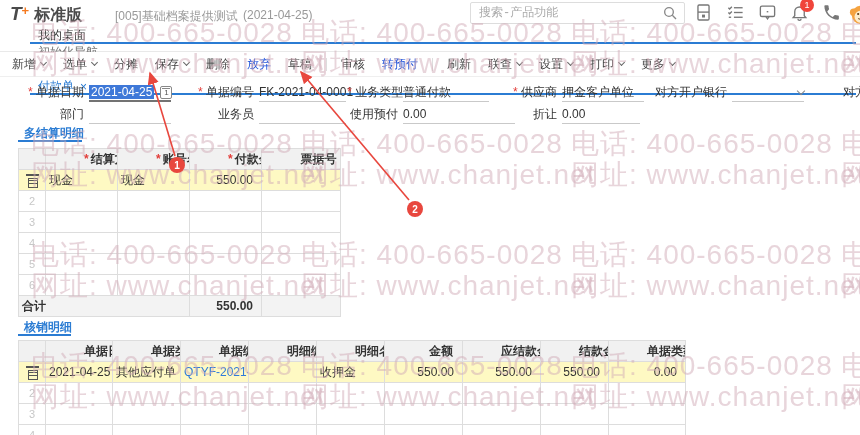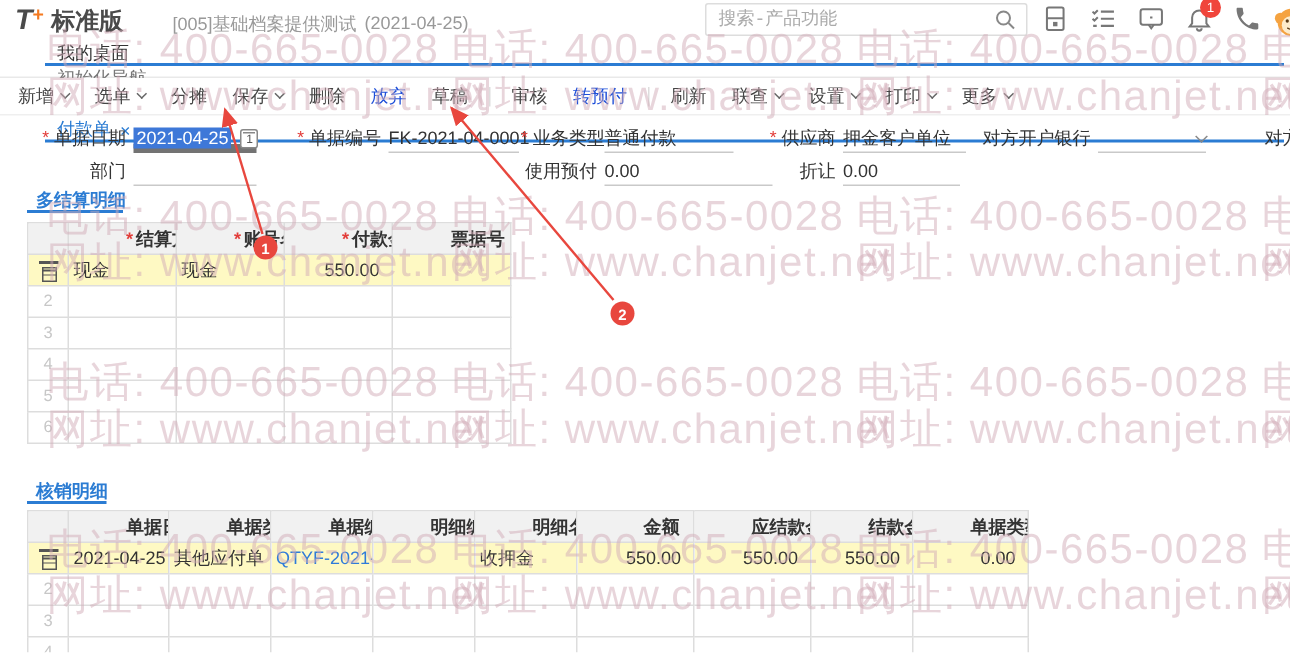--- a/index.html
+++ b/index.html
@@ -44,21 +44,21 @@
   .tbtn.disabled { color:#1d4ed8; cursor:default; }
   .caret { width:5px; height:5px; border-right:1px solid #666; border-bottom:1px solid #666;
     transform:rotate(45deg); margin:-3px 0 0 5px; display:inline-block; }
   .tdiv { width:1px; height:13px; background:#ddd; margin:0 14px 0 -3px; }
   
   .field { position:absolute; height:20px; display:flex; align-items:center; }
   .flabel { display:inline-block; text-align:right; color:#333; white-space:nowrap;font-family:Liberation Mono, monospace; }
   .req { color:#e23c39; margin-right:2px; font-style:normal; }
   .fval { display:inline-block; border-bottom:1px solid #c9c9c9; height:19px; line-height:18px;
     margin-left:5px; color:#333; white-space:nowrap; }
-  .fval.focus { border-bottom:6px solid #737373; }
+  .fval.focus { border-bottom:2px solid #737373; }
   .date-sel { background:#3e78d8; color:#fff; padding:0 2px; }
   .cal-ico { display:inline-block; width:12px; height:13px; border:1px solid #888; border-radius:2px;
     margin-left:6px; position:relative; font-size:8px; color:#555; text-align:center; line-height:12px;
     vertical-align:middle; background:#fff; }
   .cal-ico::before { content:""; position:absolute; left:1px; right:1px; top:1px; height:1px; background:#888; }
   .sel-caret { width:6px; height:6px; border-right:1px solid #888; border-bottom:1px solid #888;
     transform:rotate(45deg); display:inline-block; float:right; margin-top:5px; }
   
   .sectab { position:absolute; color:#2b7cd3; font-weight:bold; cursor:pointer; }
   .secline { position:absolute; height:2px; background:#2b7cd3; }
@@ -238,20 +238,24 @@
     <span class="fval" style="width:72px"><span></span><span class="sel-caret"></span></span>
   </div>
   <div class="field" style="left:843px;top:82px">
     <span class="flabel">对方账号</span>
   </div>
 
   <div class="field" style="left:24px;top:104px">
     <span class="flabel" style="width:60px">部门</span>
     <span class="fval" style="width:82px"></span>
   </div>
+  <div class="field" style="left:190px;top:104px">
+    <span class="flabel" style="width:64px">业务员</span>
+    <span class="fval" style="width:87px"></span>
+  </div>
   <div class="field" style="left:346px;top:104px">
     <span class="flabel" style="width:52px">使用预付</span>
     <span class="fval" style="width:112px">0.00</span>
   </div>
   <div class="field" style="left:505px;top:104px">
     <span class="flabel" style="width:52px">折让</span>
     <span class="fval" style="width:78px">0.00</span>
   </div>
 
   <div class="sectab" style="left:24px;top:125px">多结算明细</div>
@@ -308,20 +312,25 @@
           <td></td>
           <td></td>
         </tr>
     <tr>
           <td class="rowno">6</td>
           <td></td>
           <td></td>
           <td></td>
           <td></td>
         </tr>
+    <tr class="total">
+      <td colspan="3">合计</td>
+      <td class="num">550.00</td>
+      <td></td>
+    </tr>
   </tbody>
     </table>
 
   <div class="sectab" style="left:24px;top:319px">核销明细</div>
   <div class="secline" style="left:18px;top:334px;width:53px"></div>
 
   <table class="grid" style="left:18px;top:340px;width:667px">
     <colgroup>
         <col style="width:27px">
         <col style="width:67px">

